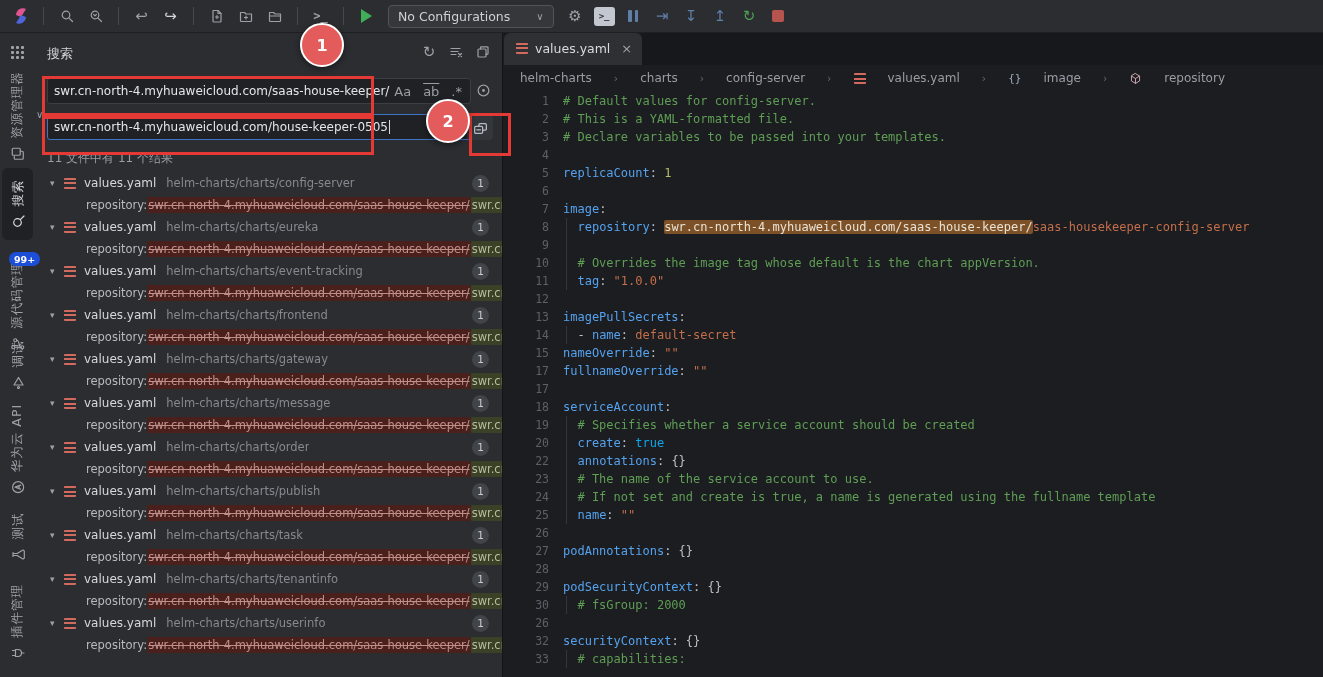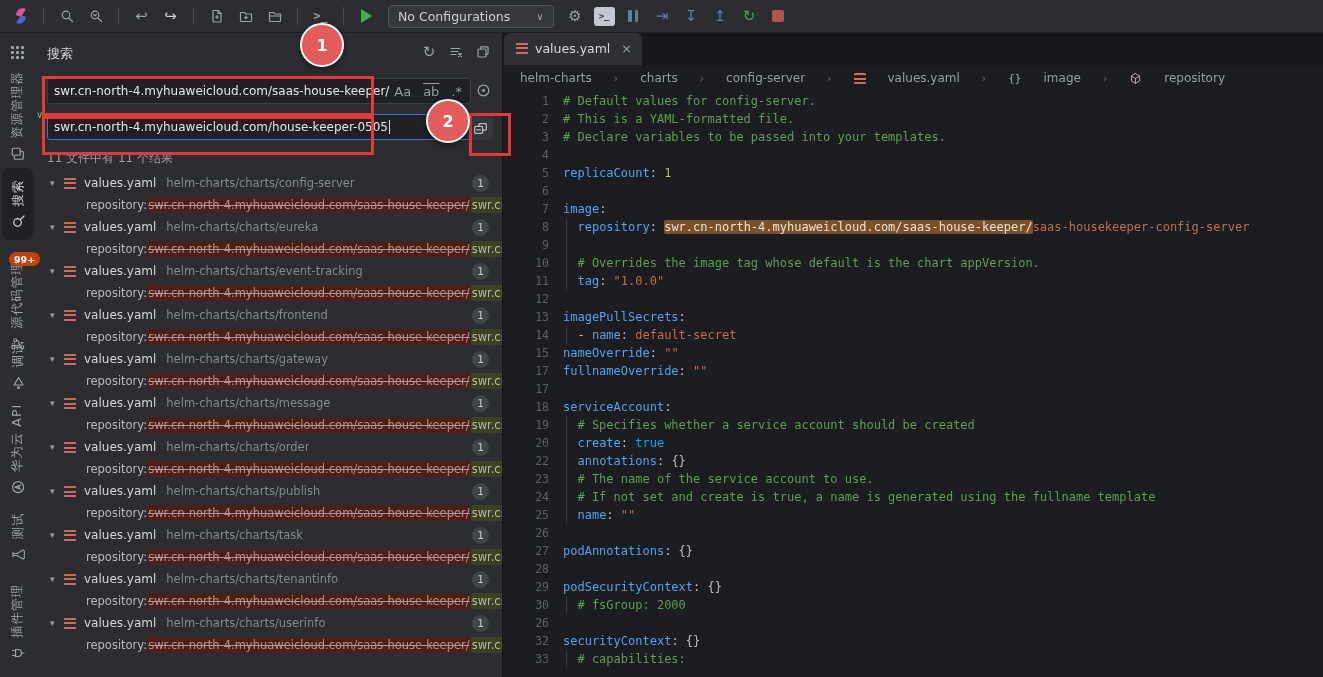--- a/index.html
+++ b/index.html
@@ -27,21 +27,21 @@
   .stop-sq{width:12px;height:12px;background:#b85450;border-radius:2px}
 
   
   #activitybar{position:absolute;left:0;top:33px;bottom:0;width:35px;background:#2b2d31;border-right:1px solid #202225}
   .act-item{position:absolute;left:0;width:35px;display:flex;align-items:center;justify-content:center;color:#9fa2a8}
   .act-item .rot{transform:rotate(-90deg);display:flex;align-items:center;gap:7px;white-space:nowrap}
   .act-label{font-size:12.5px;letter-spacing:1px}
   .act-item.active{background:#1f2125;border-radius:6px;left:2px;width:31px;color:#d8dade}
   .grid-icon{width:13px;height:13px;display:grid;grid-template-columns:repeat(3,1fr);gap:2px}
   .grid-icon i{width:3px;height:3px;background:#9fa2a8;border-radius:1px}
-  #scm-badge{position:absolute;left:9px;top:219px;background:#c2410c;color:#fff;font-size:9.5px;font-weight:bold;
+  #scm-badge{position:absolute;left:9px;top:219px;background:#1d4ed8;color:#fff;font-size:9.5px;font-weight:bold;
              padding:1.5px 5px;border-radius:9px;z-index:3}
 
   
   #panel{position:absolute;left:35px;top:33px;bottom:0;width:468px;background:#2b2d31;border-right:1px solid #131417;box-sizing:border-box}
   .panel-head{position:absolute;left:12px;top:12px;font-size:13px;color:#d4d6da}
   .panel-head-icons{position:absolute;right:10px;top:10px;display:flex;gap:9px;color:#9da0a8}
   .ph-btn{width:18px;height:18px;display:flex;align-items:center;justify-content:center}
   .toggle-replace{position:absolute;left:1px;top:76px;color:#9da0a8;font-size:10px}
   .s-input{position:absolute;left:12px;width:424px;height:26px;background:#1f2125;border:1px solid #3b3e43;border-radius:3px;
            display:flex;align-items:center;padding:0 6px;box-sizing:border-box;font-size:12px;color:#e3e5e9;white-space:nowrap;overflow:hidden}

